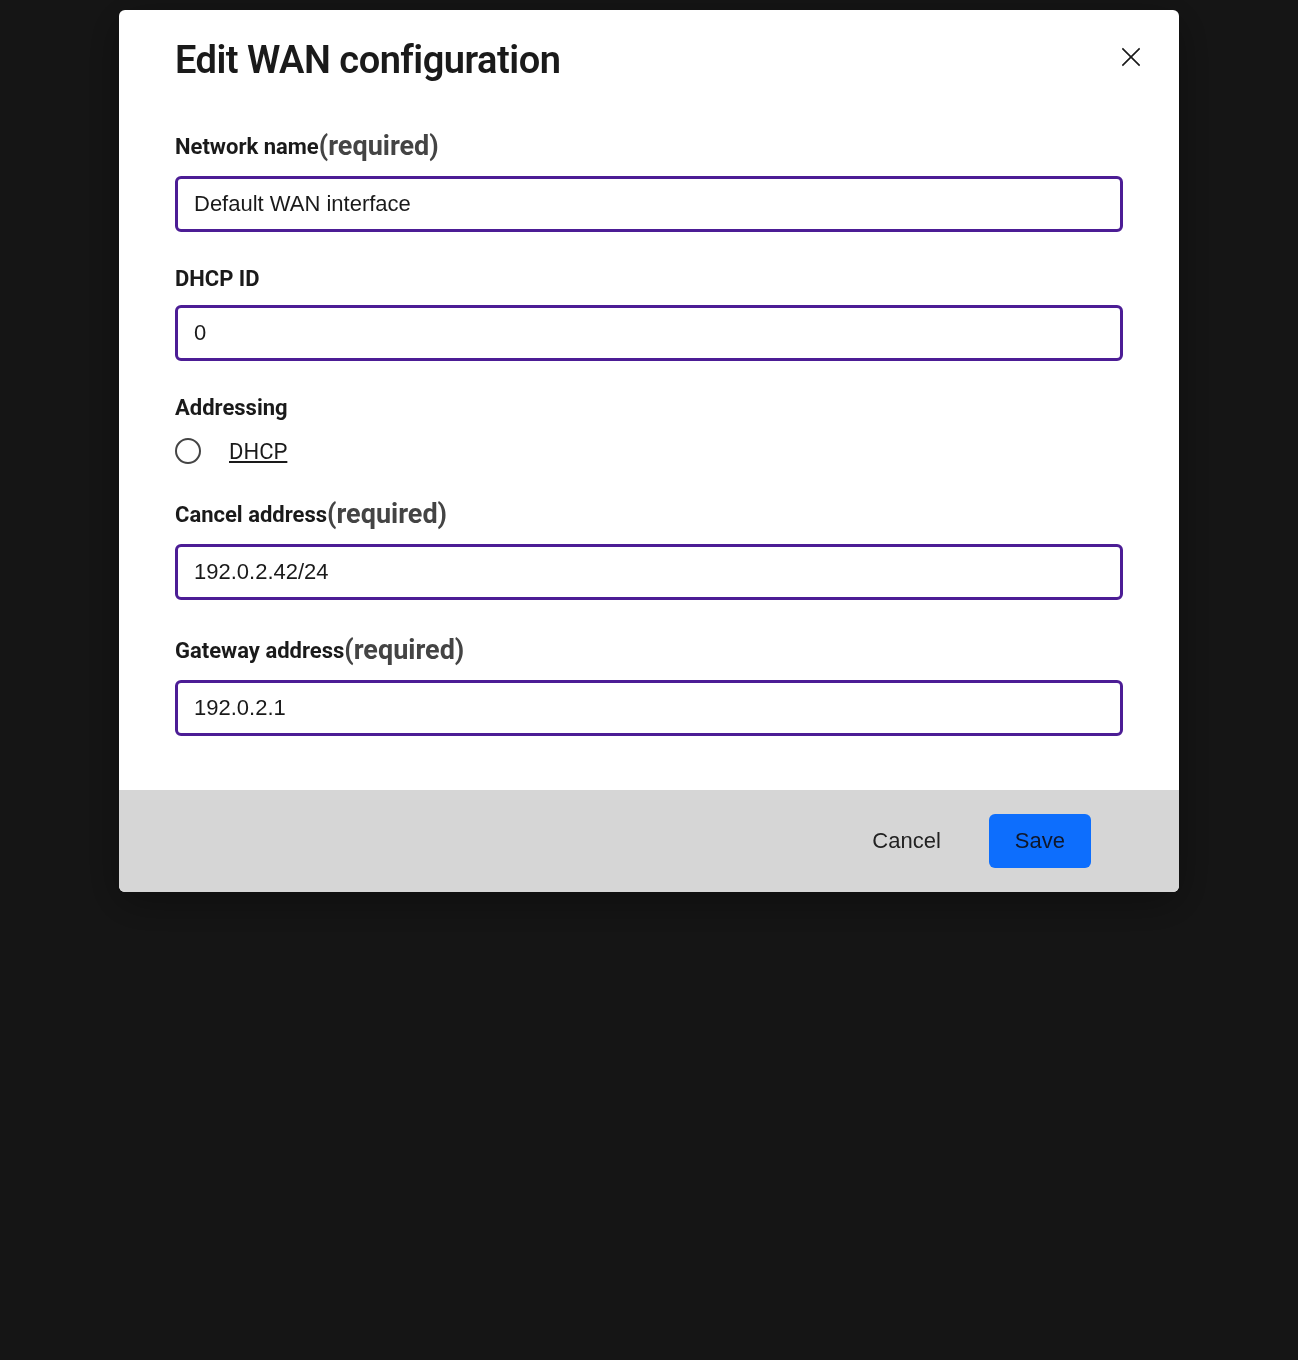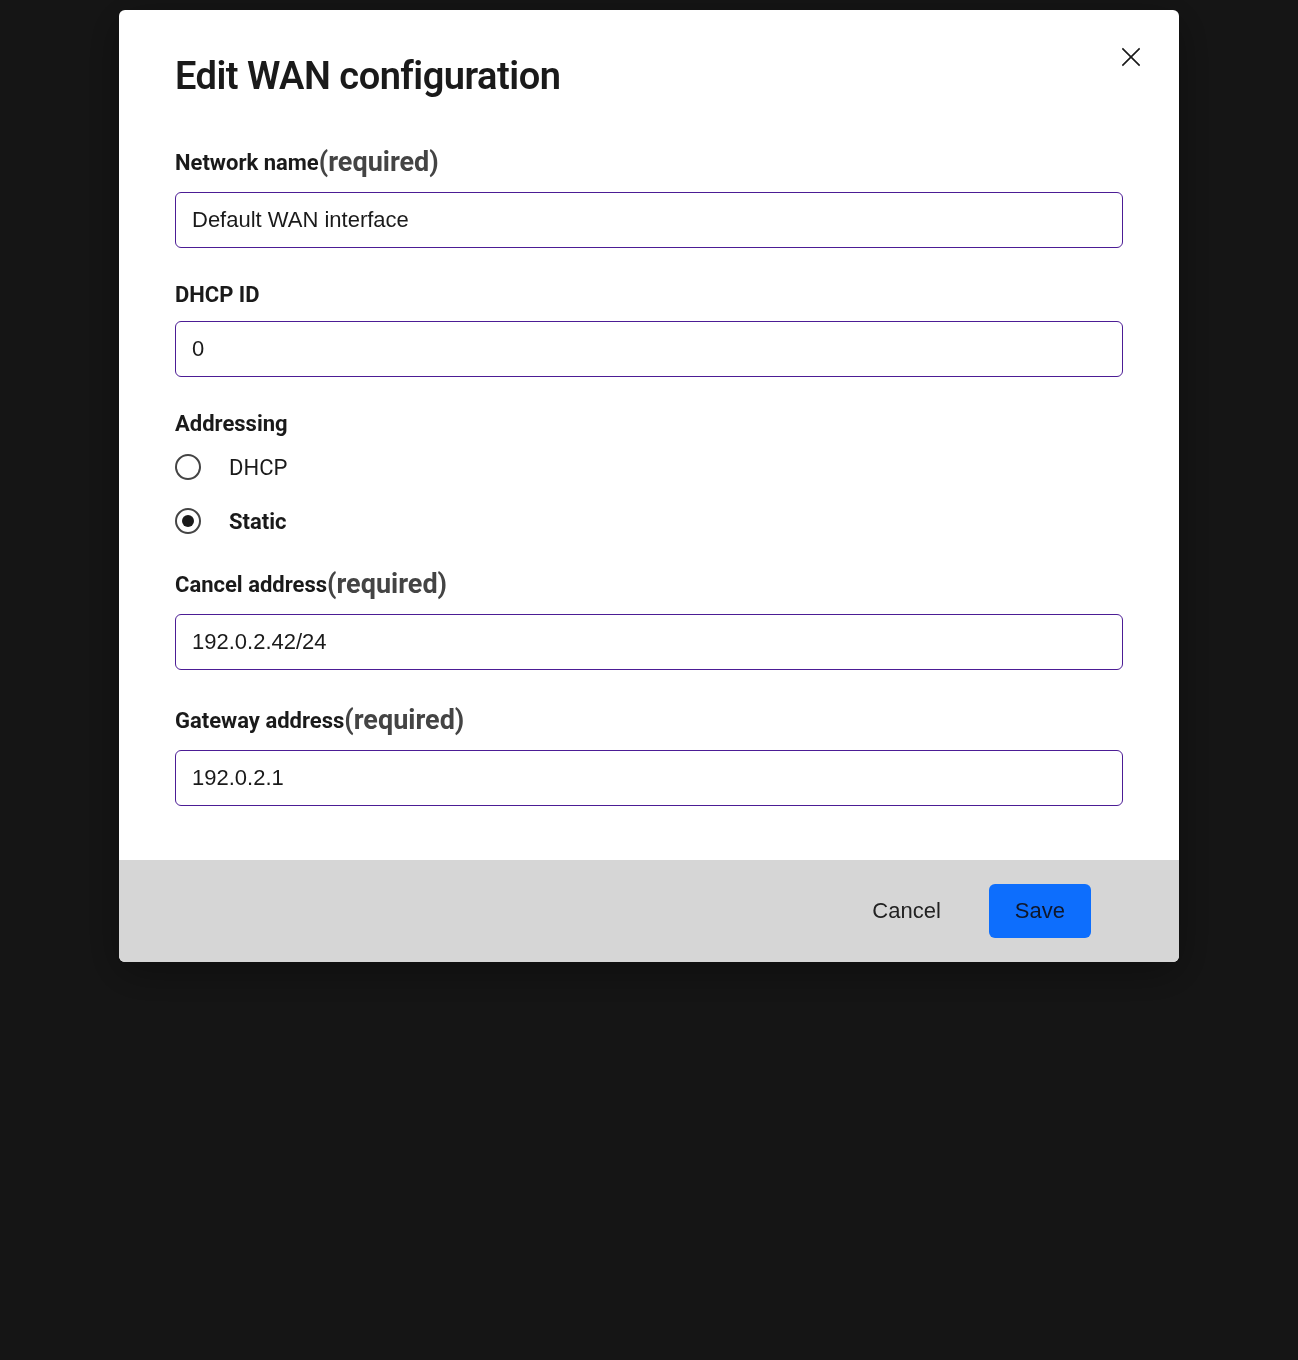--- a/index.html
+++ b/index.html
@@ -22,21 +22,20 @@
     .modal {
       width: 1060px;
       background: #fff;
       border-radius: 6px;
       box-shadow: 0 10px 40px rgba(0,0,0,0.35);
       overflow: hidden;
       position: relative;
     }
     .modal-body {
       padding: 28px 56px 44px 56px;
-      margin-top: 16px;
     }
     .modal-title {
       font-size: 38px;
       font-weight: 600;
       letter-spacing: -0.5px;
       margin-bottom: 48px;
     }
     .close-btn {
       position: absolute;
       top: 30px;
@@ -61,21 +60,21 @@
       align-items: center;
     }
     .field-label .req {
       font-weight: 700;
       font-size: 27px;
       color: #444;
     }
     .text-input {
       width: 100%;
       height: 56px;
-      border: 1px solid #4c1d95;
+      border: 3px solid #4c1d95;
       border-radius: 6px;
       padding: 0 16px;
       font-size: 22px;
       color: #1a1a1a;
       background: #fff;
       outline: none;
     }
     .select-wrap {
       position: relative;
       width: 100%;
@@ -114,21 +113,21 @@
       justify-content: center;
     }
     .stepper .tri { width:0; height:0; border-left:4px solid transparent; border-right:4px solid transparent; }
     .stepper .up { border-bottom:5px solid #555; margin-bottom:3px; }
     .stepper .down { border-top:5px solid #555; }
     .info-icon {
       width: 22px; height: 22px;
       display: inline-flex; align-items: center; justify-content: center;
     }
     .info-icon svg { width: 22px; height: 22px; }
-    .radio-group { display: flex; flex-direction: column; gap: 28px; margin-top: 18px; }
+    .radio-group { display: flex; flex-direction: row; gap: 28px; margin-top: 18px; text-decoration: underline; }
     .radio-row { display: flex; align-items: center; gap: 28px; cursor: pointer; }
     .radio {
       width: 26px; height: 26px; border: 2px solid #444; border-radius: 50%;
       display: inline-flex; align-items: center; justify-content: center;
       flex-shrink: 0;
     }
     .radio .dot { width: 12px; height: 12px; background: #1a1a1a; border-radius: 50%; display: none; }
     .radio.checked .dot { display: block; }
     .radio-label { font-size: 22px; }
     .radio-label.bold { font-weight: 700; }
@@ -186,26 +185,20 @@
 
       <div class="field">
         <div class="field-label">
           <span>Addressing</span>
         </div>
         <div class="radio-group">
           <div class="radio-row">
             <span class="radio"></span>
             <span class="radio-label">DHCP</span>
           </div>
-          <div class="radio-row">
-            <span class="radio checked">
-                <span class="dot"></span>
-              </span>
-            <span class="radio-label bold">Static</span>
-          </div>
         </div>
       </div>
 
       <div class="field">
         <div class="field-label">
           <span>Cancel address</span>
           <span class="req">(required)</span>
         </div>
         <input class="text-input" type="text" value="192.0.2.42/24" style="">
       </div>

